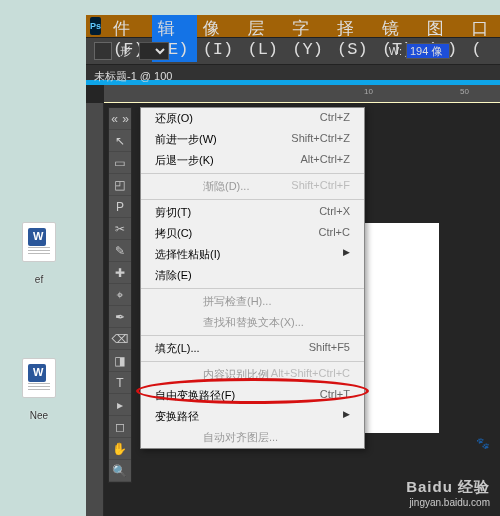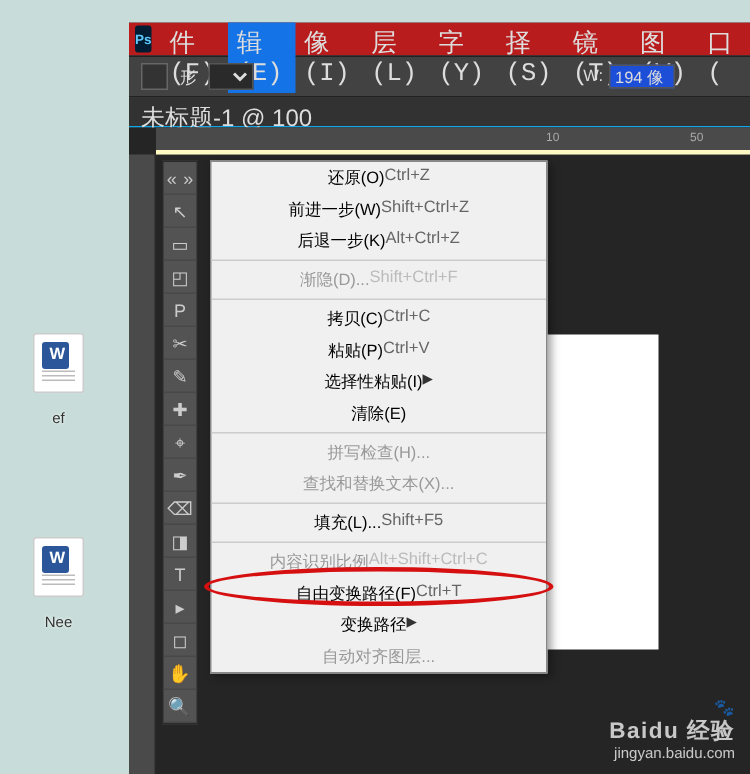--- a/index.html
+++ b/index.html
@@ -1,64 +1,64 @@
 <!DOCTYPE html>
 <html><head>
   <meta charset="utf-8">
   <style>
     * { margin: 0; padding: 0; box-sizing: border-box; font-family: "Microsoft YaHei", Arial, sans-serif; }
     body { background: #c8ddd9; width: 500px; height: 516px; position: relative; overflow: hidden; }
     
     .ps-window { position: absolute; left: 86px; top: 15px; right: 0; bottom: 0; background: #535353; overflow: hidden; }
     
-    .menubar { height: 22px; background: #b91c1c; display: flex; align-items: center; padding-left: 4px; }
+    .menubar { height: 22px; background: #a16207; display: flex; align-items: center; padding-left: 4px; }
     .ps-logo { width: 18px; height: 18px; background: #001d33; color: #5fc9ff; font-size: 9px; font-weight: bold; display: flex; align-items: center; justify-content: center; border-radius: 2px; margin-right: 6px; }
     .menu-item { color: #ddd; font-size: 17px; padding: 3px 6px; cursor: pointer; font-family: Liberation Mono, monospace; }
     .menu-item.active { background: #1473e6; }
     
     .options-bar { height: 28px; background: #424242; border-top: 1px solid #222; border-bottom: 1px solid #222; display: flex; align-items: center; padding-left: 8px; gap: 8px; }
     .opt-icon { width: 18px; height: 18px; background: #333; border: 1px solid #666; }
     .opt-label { color: #ddd; font-size: 11px; }
     .opt-select { background: #2a2a2a; color: #ddd; border: 1px solid #555; font-size: 11px; padding: 1px 4px; }
     
-    .doc-tab { height: 20px; background: #323232; color: #ddd; font-size: 16px; padding: 4px 8px; border-bottom: 1px solid #0ea5e9; }
+    .doc-tab { height: 20px; background: #323232; color: #ddd; font-size: 11px; padding: 4px 8px; border-bottom: 5px solid #0ea5e9; }
     
     .workspace { position: relative; display: flex; height: calc(100% - 70px); background: #252525; }
-    .ruler-top { height: 18px; background: #4a4a4a; border-bottom: 3px solid #fef9c3; position: relative; margin-left: 18px; flex-shrink: 0; }
+    .ruler-top { height: 18px; background: #4a4a4a; border-bottom: 1px solid #fef9c3; position: relative; margin-left: 18px; flex-shrink: 0; }
     .ruler-label { position: absolute; color: #aaa; font-size: 8px; top: 2px; }
     .ruler-left { position: absolute; left: 0; top: 18px; width: 18px; bottom: 0; background: #4a4a4a; border-right: 1px solid #2a2a2a; }
     
     .toolbox { position: absolute; left: 22px; top: 22px; width: 24px; background: #535353; border: 1px solid #2a2a2a; display: flex; flex-direction: column; }
     .tool { width: 22px; height: 22px; display: flex; align-items: center; justify-content: center; color: #ccc; font-size: 12px; cursor: pointer; border-bottom: 1px solid #484848; }
     .tool-double { display: flex; }
     .tool-small { width: 11px; }
     
     .canvas-area { flex: 1; position: relative; margin-left: 18px; }
     .canvas-doc { position: absolute; left: 175px; top: 120px; width: 160px; height: 210px; background: white; }
     
     .dropdown { position: absolute; left: 54px; top: 22px; width: 225px; background: #f0f0f0; border: 1px solid #888; box-shadow: 2px 2px 6px rgba(0,0,0,0.4); z-index: 100; font-size: 11px; }
-    .dd-item { display: flex; justify-content: center; padding: 3px 14px; cursor: pointer; color: #000; }
-    .dd-item.disabled { color: #999; cursor: default; }
+    .dd-item { display: flex; justify-content: space-between; padding: 3px 14px; cursor: pointer; color: #000; }
+    .dd-item.disabled { color: #999; cursor: default; margin-left: 48px; }
     .dd-sep { height: 1px; background: #ccc; margin: 2px 0; }
     .dd-shortcut { color: #666; }
     .dd-item.disabled .dd-shortcut { color: #bbb; }
     .dd-arrow { color: #333; font-size: 9px; }
     
     .highlight-oval { position: absolute; left: 136px; top: 378px; width: 233px; height: 26px; border: 3px solid #d61010; border-radius: 50%; z-index: 101; pointer-events: none; }
     
     .desktop-icon { position: absolute; width: 42px; text-align: center; }
     .desktop-icon .doc-icon { width: 34px; height: 40px; background: #fff; border: 1px solid #ccc; margin: 0 auto 2px; position: relative; border-radius: 2px; }
     .doc-icon::before { content: ""; position: absolute; top: 5px; left: 5px; width: 18px; height: 18px; background: #2b579a; border-radius: 2px; }
     .doc-icon::after { content: "W"; position: absolute; top: 7px; left: 10px; color: white; font-size: 11px; font-weight: bold; }
     .doc-lines { position: absolute; bottom: 5px; left: 5px; right: 5px; }
     .doc-lines span { display: block; height: 1px; background: #bbb; margin-bottom: 2px; }
     .desktop-icon .label { color: #333; font-size: 10px; text-shadow: 0 0 2px #fff; margin-top: 12px; }
     
     .watermark { position: absolute; right: 10px; bottom: 8px; text-align: right; color: rgba(255,255,255,0.75); font-size: 10px; z-index: 200; }
-    .watermark .brand { font-size: 15px; font-weight: bold; letter-spacing: 1px; }
+    .watermark .brand { font-size: 15px; font-weight: bold; letter-spacing: 1px; margin-top: 28px; }
     .watermark .paws { font-size: 11px; }
     
     .opt-w { position: absolute; right: 50px; top: 28px; display: flex; align-items: center; gap: 4px; }
     .opt-w-label { color: #ddd; font-size: 11px; }
     .opt-w-input { width: 44px; background: #1d4ed8; color: #ddd; border: 1px solid #555; font-size: 11px; padding: 1px 3px; }
   </style>
 </head>
 <body>
 
 <div class="desktop-icon" style="left:18px; top:222px;">
@@ -157,26 +157,26 @@
             <span>后退一步(K)</span>
             <span class="dd-shortcut">Alt+Ctrl+Z</span>
           </div>
           <div class="dd-sep"></div>
           <div class="dd-item disabled">
             <span>渐隐(D)...</span>
             <span class="dd-shortcut">Shift+Ctrl+F</span>
           </div>
           <div class="dd-sep"></div>
           <div class="dd-item">
+            <span>剪切(T)</span>
+            <span class="dd-shortcut">Ctrl+X</span>
+          </div>
+          <div class="dd-item">
             <span>拷贝(C)</span>
             <span class="dd-shortcut">Ctrl+C</span>
-          </div>
-          <div class="dd-item">
-            <span>粘贴(P)</span>
-            <span class="dd-shortcut">Ctrl+V</span>
           </div>
           <div class="dd-item">
             <span>选择性粘贴(I)</span>
             <span class="dd-arrow">▶</span>
           </div>
           <div class="dd-item">
             <span>清除(E)</span>
           </div>
           <div class="dd-sep"></div>
           <div class="dd-item disabled">

